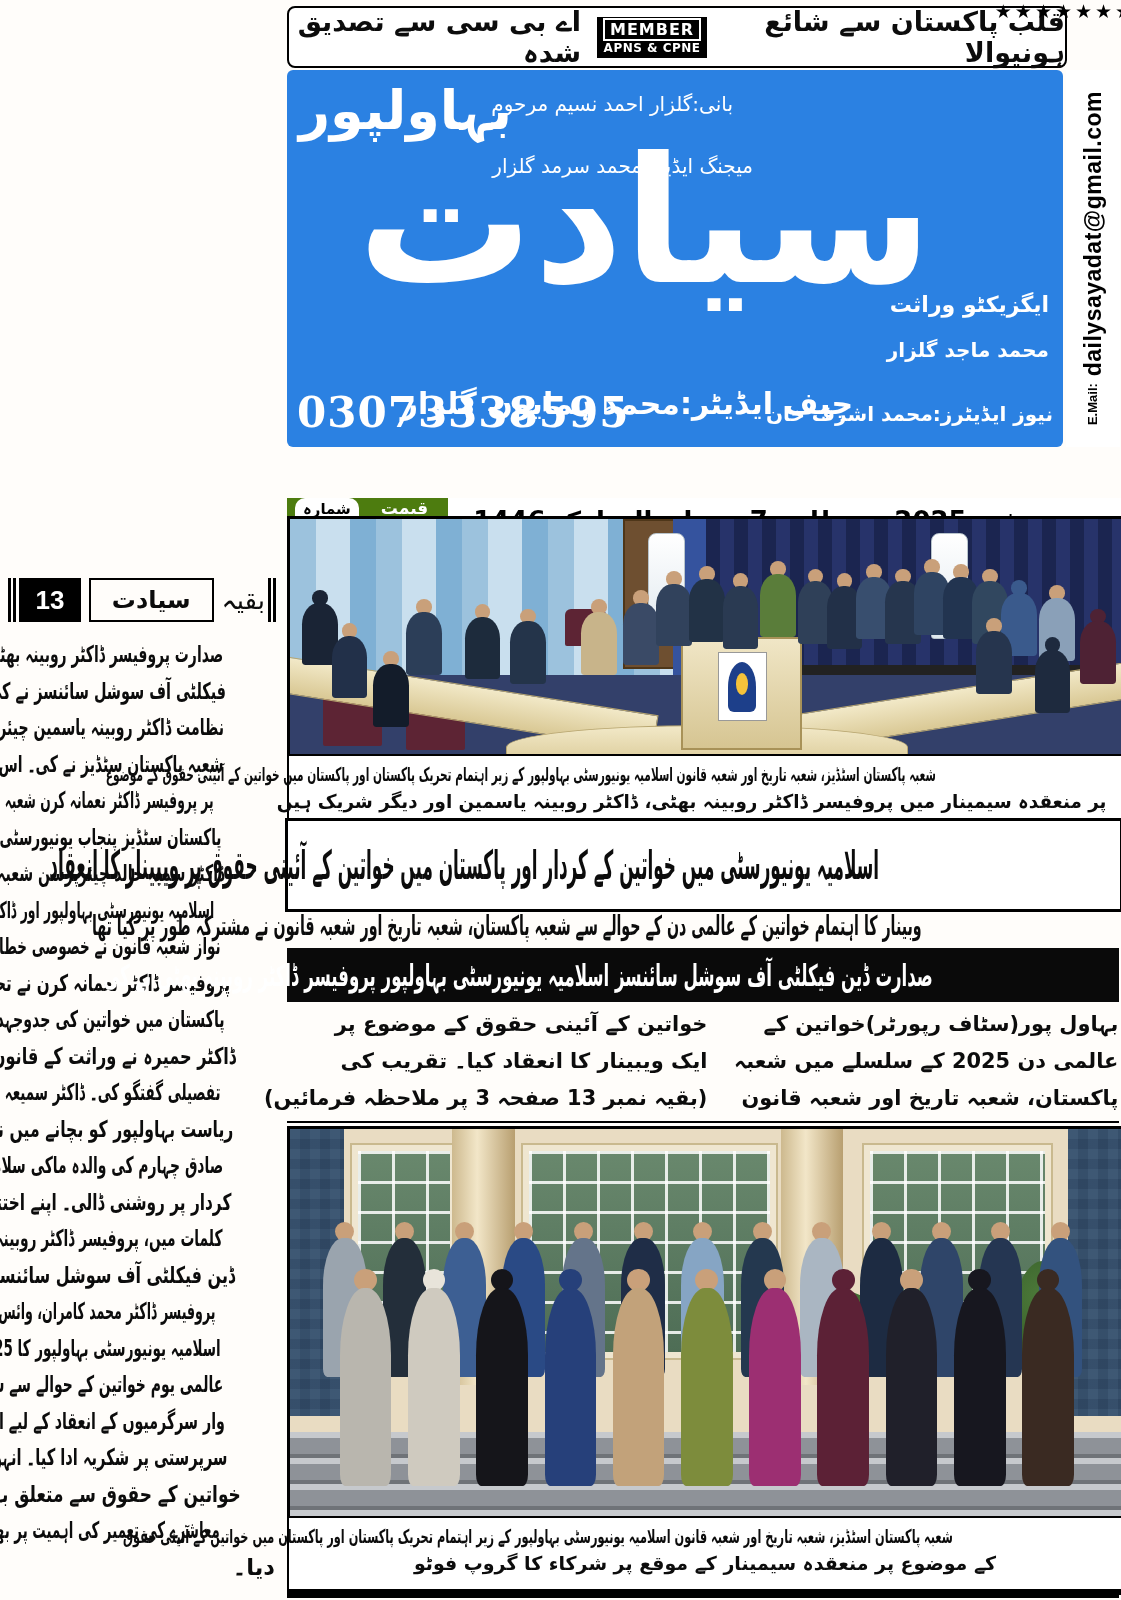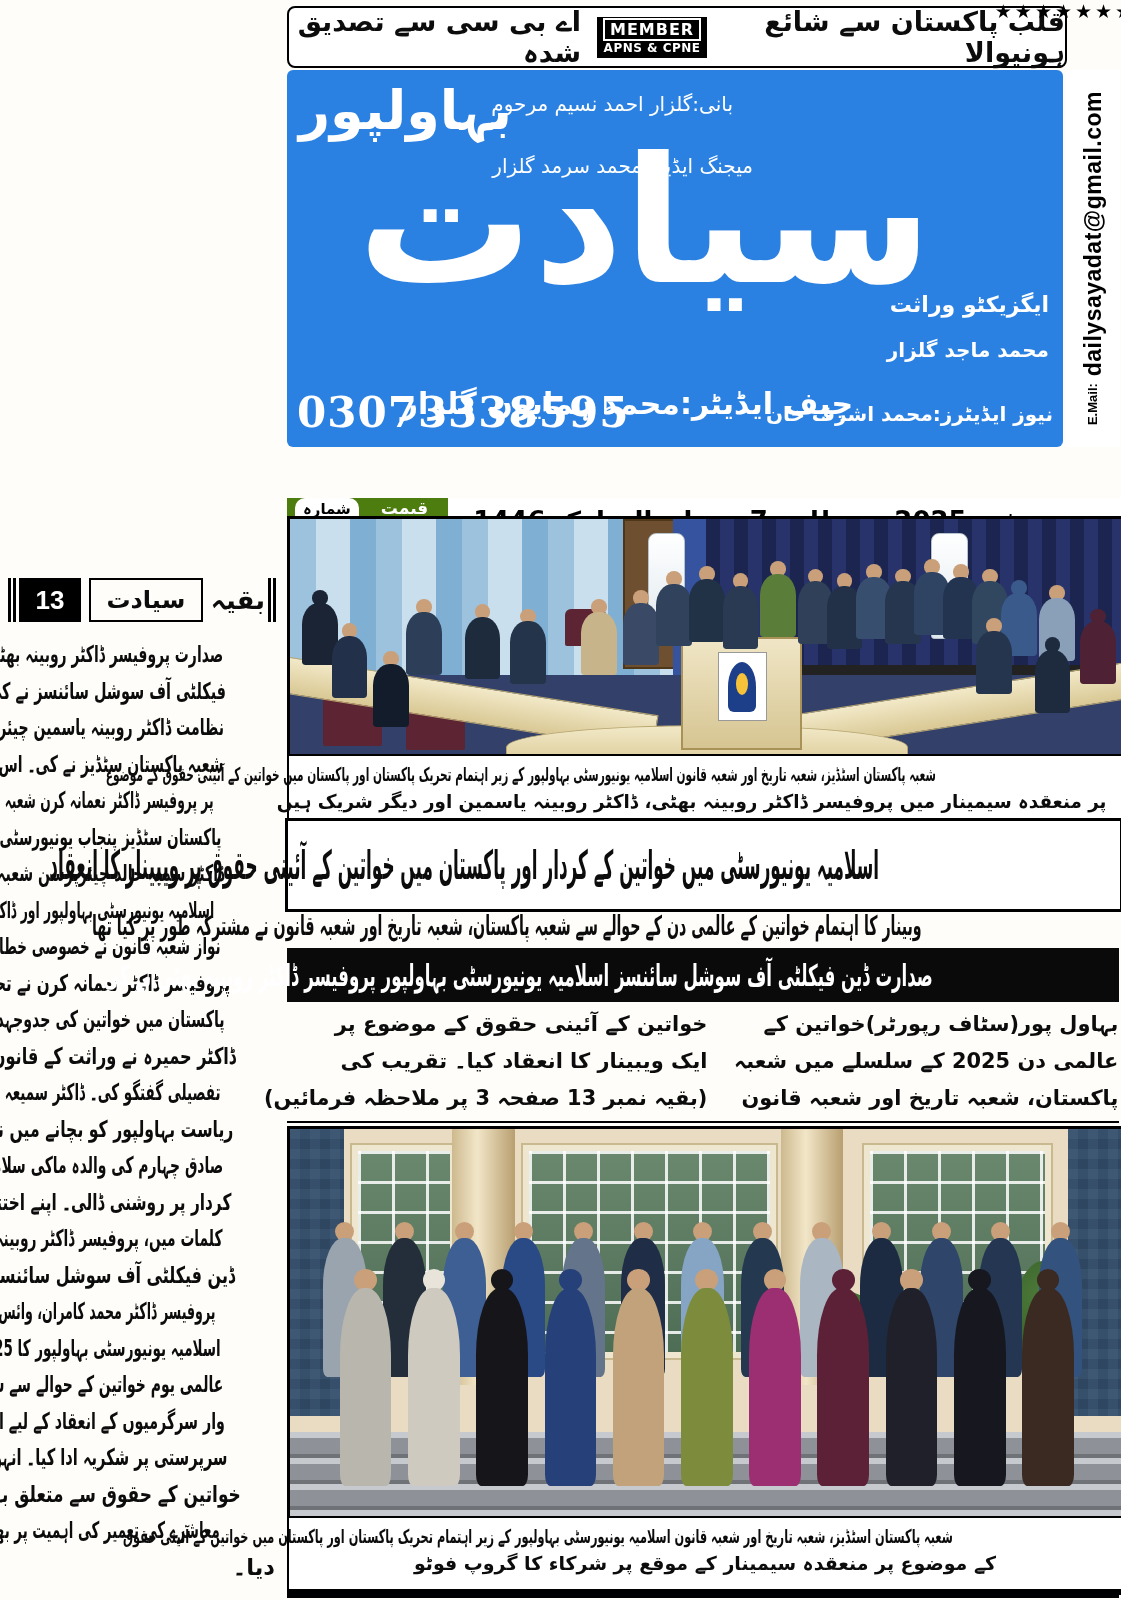--- a/index.html
+++ b/index.html
@@ -49,21 +49,21 @@
   .dl-price .p1{font-size:17px;font-weight:bold;}
   .dl-price .p2{font-size:15px;font-weight:bold;}
   .dl-date{background:#fff;color:#000;flex:1;height:46px;margin:0 6px;display:flex;align-items:center;
            justify-content:center;font-size:26px;font-weight:bold;direction:rtl;}
 
   
   .sidebar{left:8px;top:578px;width:268px;}
   .cont-header{display:flex;direction:rtl;align-items:stretch;height:44px;gap:8px;}
   .cont-bar{width:3px;background:#000;box-shadow:-5px 0 0 #000;}
   .cont-bar.l{box-shadow:5px 0 0 #000;}
-  .cont-label{font-size:26px;font-weight:bold;align-self:center;}
+  .cont-label{font-size:26px;font-weight:normal;align-self:center;}
   .cont-paper{border:2px solid #000;flex:1;text-align:center;font-size:24px;font-weight:bold;
               display:flex;align-items:center;justify-content:center;}
   .cont-page{background:#000;color:#fff;width:62px;display:flex;align-items:center;justify-content:center;
              font-size:26px;font-weight:bold;font-family:"Liberation Sans",sans-serif;}
   .cont-body{margin-top:14px;direction:rtl;text-align:right;font-size:23px;line-height:36.5px;
              font-weight:bold;}
   .cont-body .fitline{display:block;white-space:nowrap;}
 
   
   .photo-frame{left:287px;width:832px;border:3px solid #000;background:#222;overflow:hidden;}

